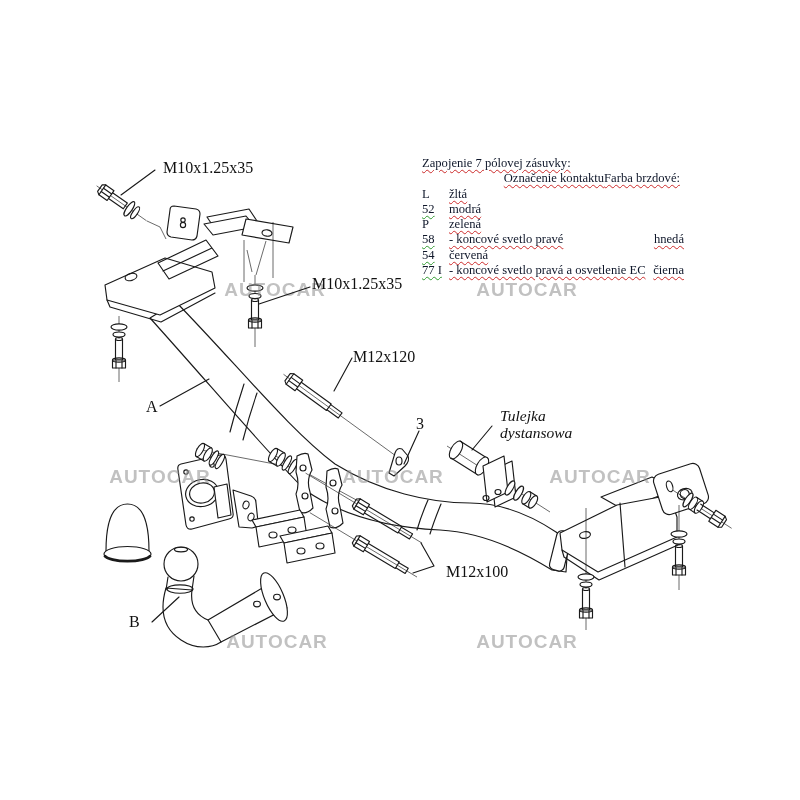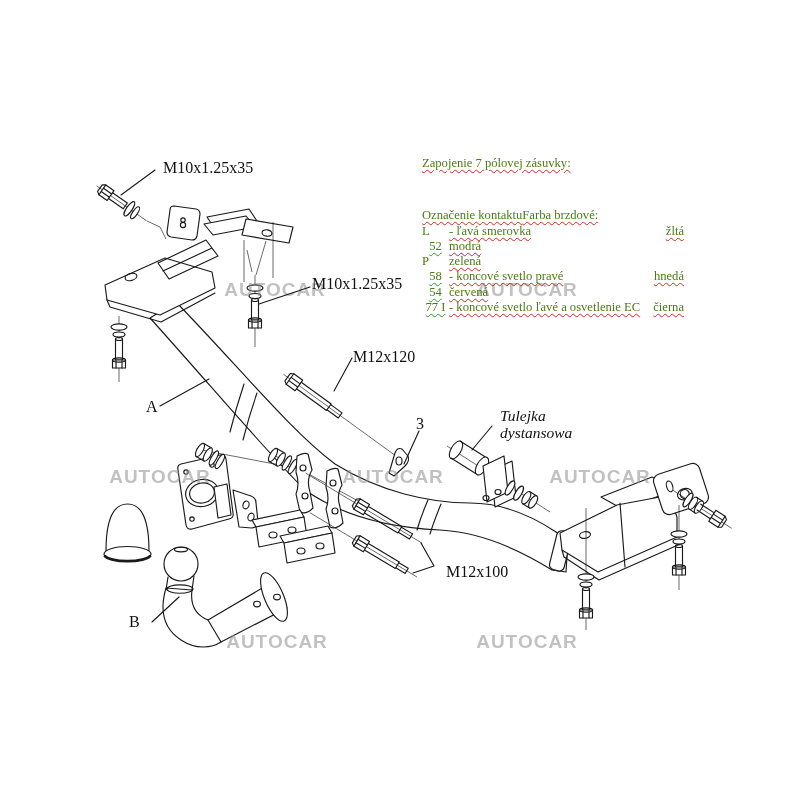--- a/index.html
+++ b/index.html
@@ -10,32 +10,32 @@
   .ln{fill:none;stroke:#1a1a1a;stroke-width:1.15;stroke-linejoin:round;stroke-linecap:round;}
   .wf{fill:#ffffff;stroke:#1a1a1a;stroke-width:1.15;stroke-linejoin:round;}
   .axis{fill:none;stroke:#1a1a1a;stroke-width:0.65;}
   .thick{fill:none;stroke:#1a1a1a;stroke-width:2.8;}
   .lbl{font-family:"Liberation Serif",serif;font-size:16px;fill:#111;}
   .lbl-i{font-family:"Liberation Serif",serif;font-style:italic;font-size:15.5px;fill:#111;}
   .wm{font-family:"Liberation Sans",sans-serif;font-weight:bold;font-size:19px;
       letter-spacing:1px;fill:#8f8f8f;opacity:0.55;text-anchor:middle;}
   
   .wiring{position:absolute;left:422px;top:156px;width:268px;font-size:12.6px;
-          line-height:15.3px;color:#4d7c0f;}
+          line-height:15.3px;color:#0f172a;}
   .t-title{white-space:nowrap;}
-  .t-head{display:flex;justify-content:flex-start;margin-top:37px;}
+  .t-head{display:flex;justify-content:flex-end;}
   .t-head-right{margin-right:10px;}
   .t-row{display:flex;}
   .t-code{min-width:27px;white-space:nowrap;}
   .t-desc{flex:1;white-space:nowrap;}
   .t-color{white-space:nowrap;text-align:left;padding-right:6px;}
   .sq-red{text-decoration-line:underline;text-decoration-style:wavy;
           text-decoration-color:#cc2b2b;text-decoration-thickness:1px;text-underline-offset:2px;}
   .sq-green{text-decoration-line:underline;text-decoration-style:wavy;
-          text-decoration-color:#2f9a2f;text-decoration-thickness:1px;text-underline-offset:2px;text-align:center;}
+          text-decoration-color:#2f9a2f;text-decoration-thickness:1px;text-underline-offset:2px;}
 </style>
 </head>
 <body>
 
 <div id="stage">
 
 <svg width="800" height="800" viewBox="0 0 800 800">
 
   <g>
     <path class="wf" d="M176,302 C240,368 290,430 335,464 C380,492 430,503 470,503
@@ -315,21 +315,20 @@
 </svg>
 
   <div class="wiring">
     <div class="t-title sq-red">Zapojenie 7 pólovej zásuvky:</div>
     <div class="t-head">
       <span class="sq-red">Označenie kontaktu</span>
       <span class="sq-red t-head-right">Farba brzdové:</span>
     </div>
     <div class="t-row">
       <span class="t-code">L</span>
-      <span class="t-desc sq-red">- ľavá smerovka</span>
       <span class="t-color sq-red">žltá</span>
     </div>
     <div class="t-row">
       <span class="t-code sq-green">52</span>
       <span class="t-color sq-red">modrá</span>
     </div>
     <div class="t-row">
       <span class="t-code">P</span>
       <span class="t-color sq-red">zelená</span>
     </div>
@@ -337,17 +336,17 @@
       <span class="t-code sq-green">58</span>
       <span class="t-desc sq-red">- koncové svetlo pravé</span>
       <span class="t-color sq-red">hnedá</span>
     </div>
     <div class="t-row">
       <span class="t-code sq-green">54</span>
       <span class="t-color sq-red">červená</span>
     </div>
     <div class="t-row">
       <span class="t-code sq-green">77 I</span>
-      <span class="t-desc sq-red">- koncové svetlo ľavé a osvetlenie EC</span>
+      <span class="t-desc sq-red">- koncové svetlo pravá a osvetlenie EC</span>
       <span class="t-color sq-red">čierna</span>
     </div>
   </div>
 </div>
 
 </body></html>

